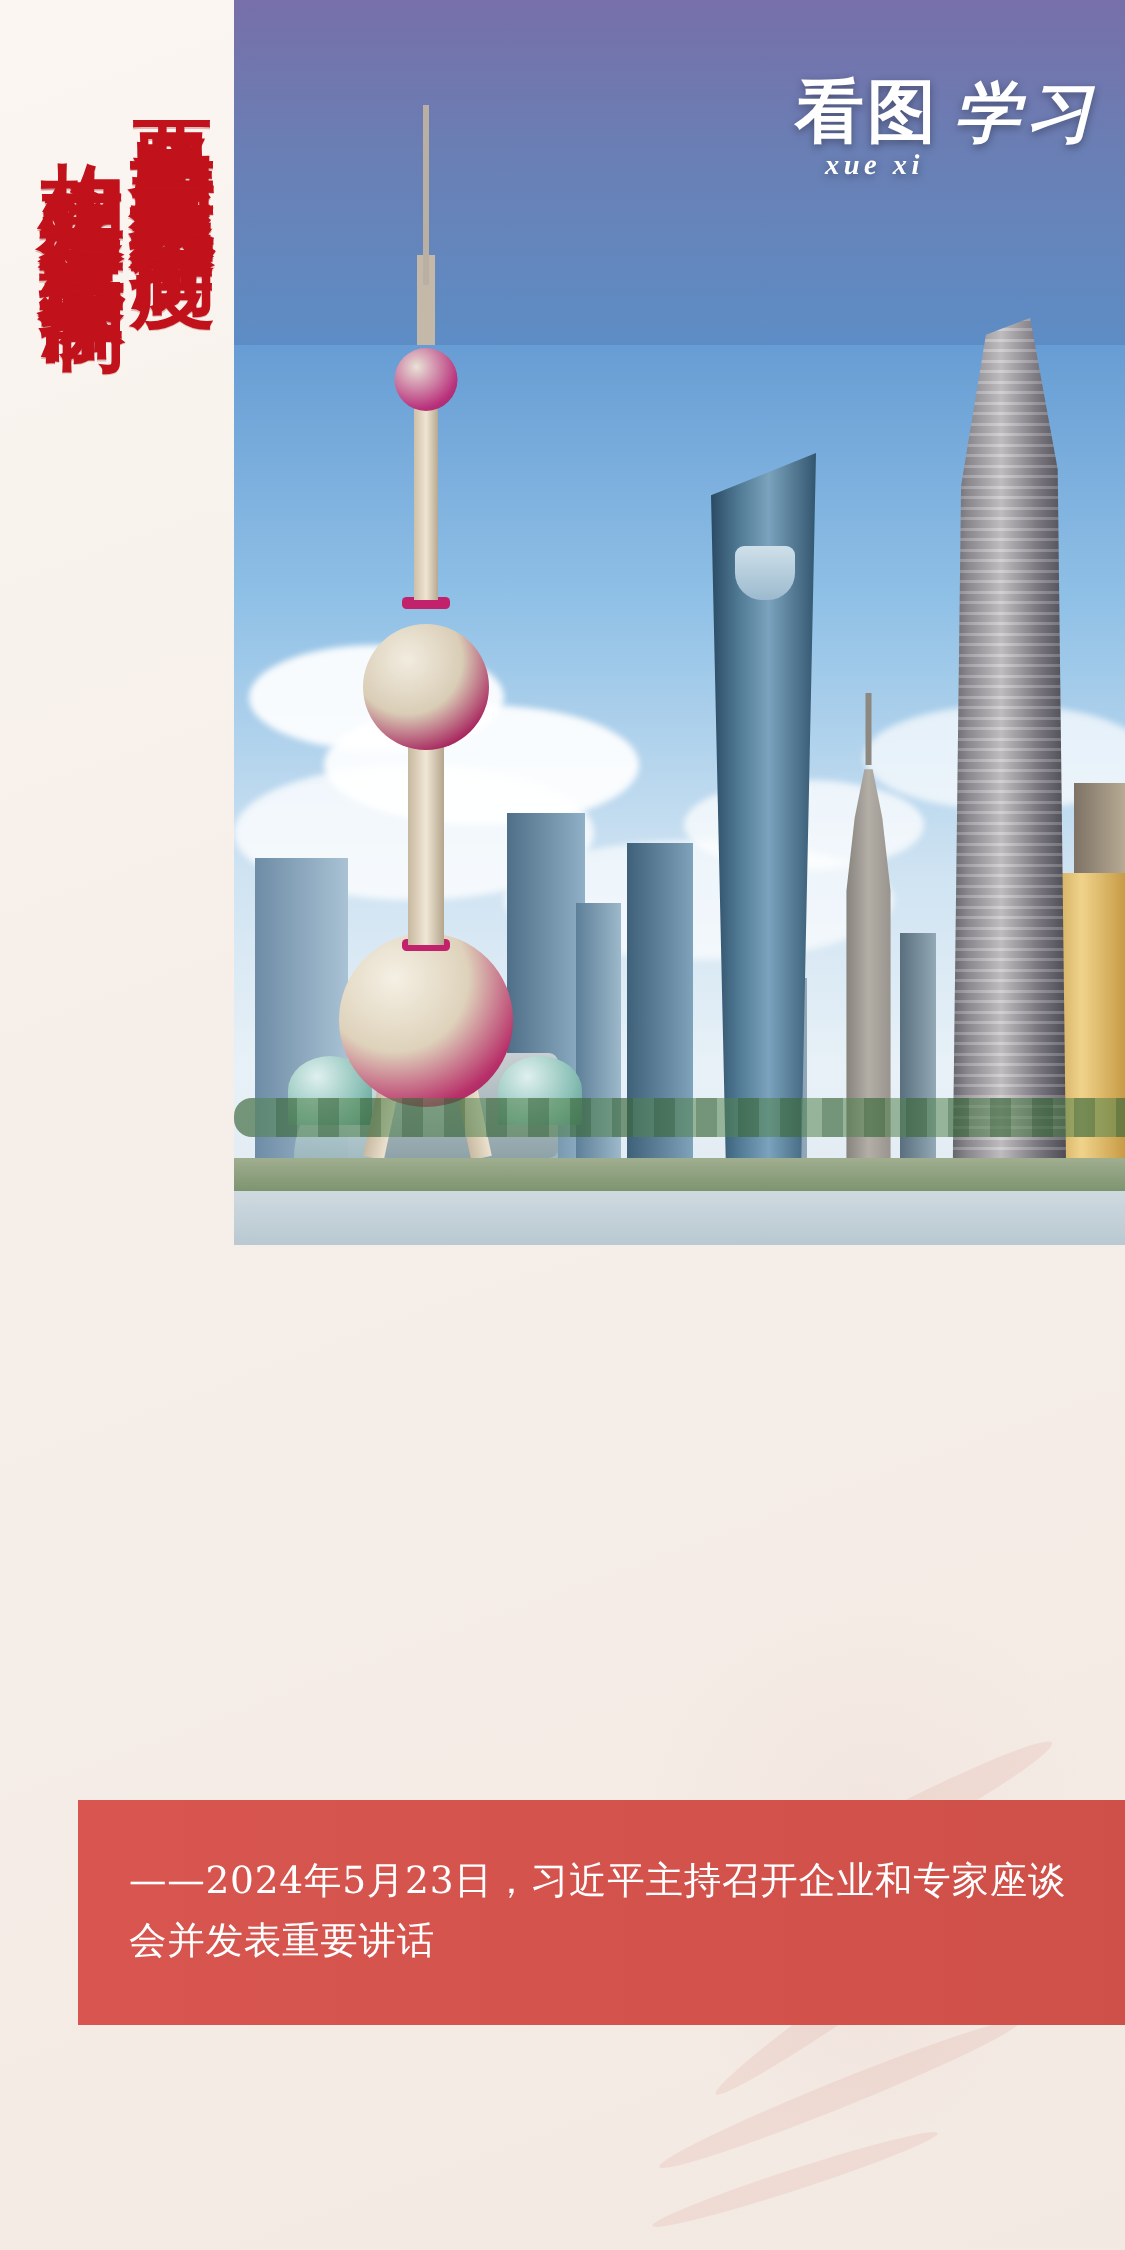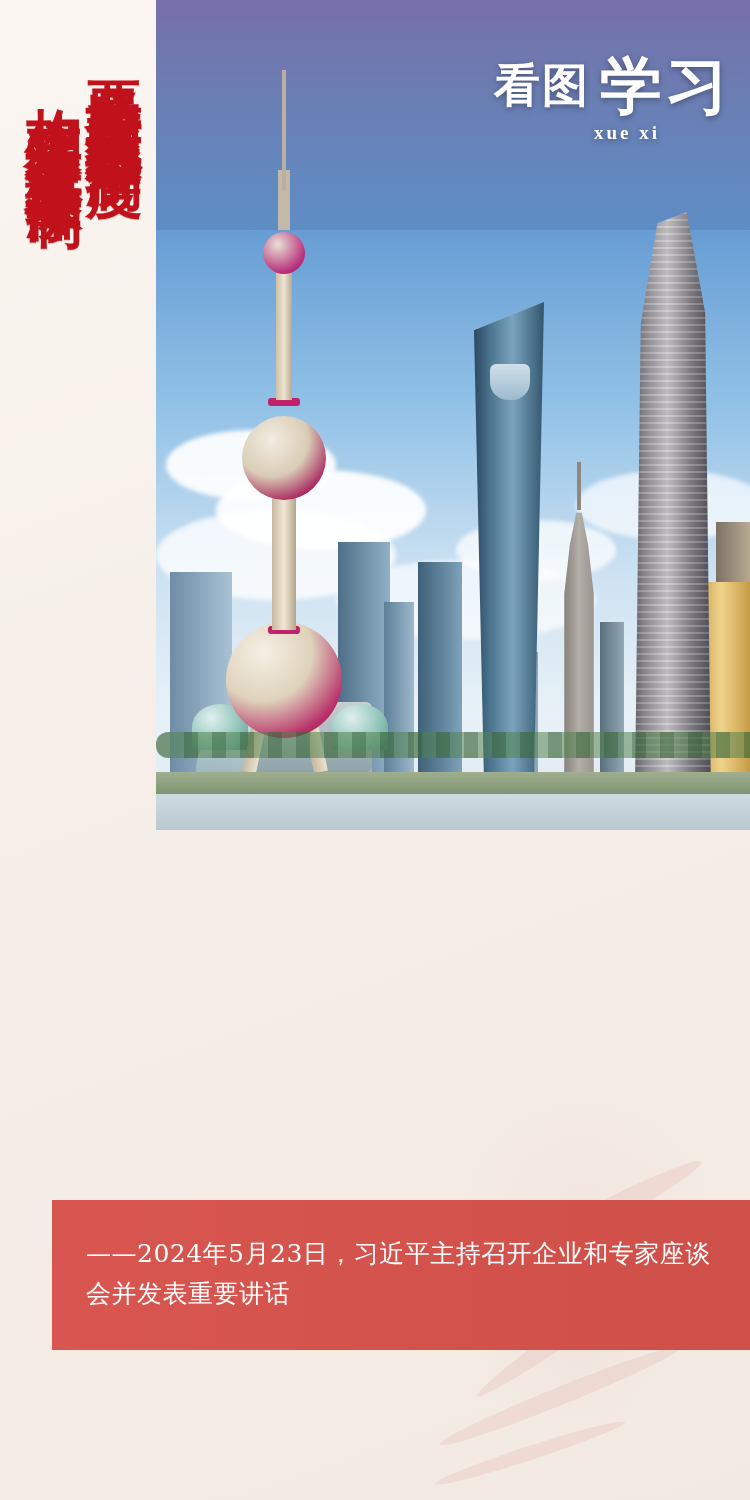--- a/index.html
+++ b/index.html
@@ -218,29 +218,31 @@
   }
   #logo .lg-kan {
     font-family: "DejaVu Serif", "Liberation Serif", serif;
     font-weight: bold;
     font-size: 46px;
     letter-spacing: 2px;
   }
   #logo .lg-xue {
     font-family: "DejaVu Serif", "Liberation Serif", serif;
     font-weight: bold;
-    font-size: 62px;
+    font-size: 44px;
+    font-style: italic;
     letter-spacing: 4px;
     text-align: center;
   }
   #logo .lg-pinyin {
     margin-top: -6px;
-    margin-right: 72px;
+    margin-right: 116px;
     font-family: "Liberation Serif", serif;
     font-weight: bold;
+    font-style: italic;
     font-size: 19px;
     letter-spacing: 3px;
   }
 
   
   #quote {
     position: absolute;
     left: 156px;
     top: 838px;
     width: 570px;

